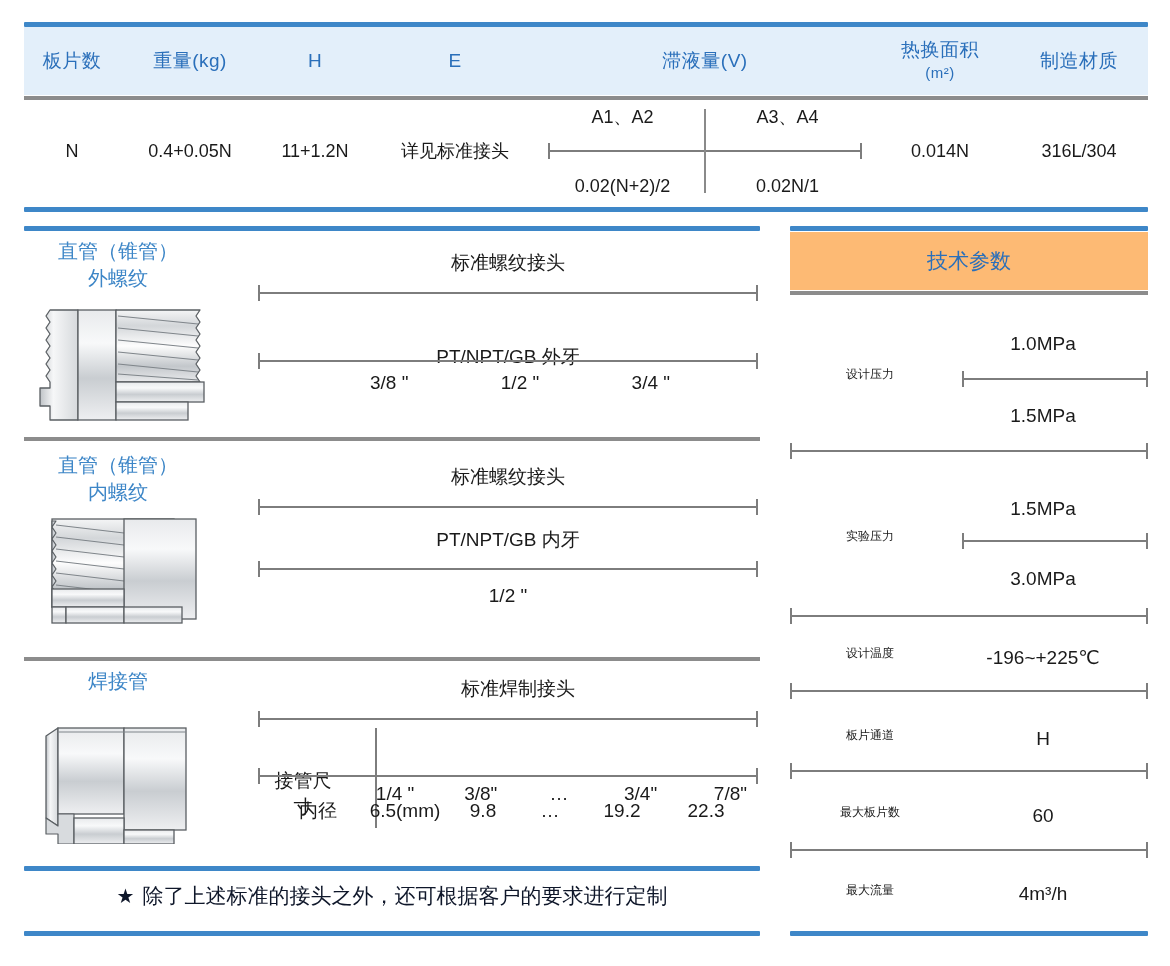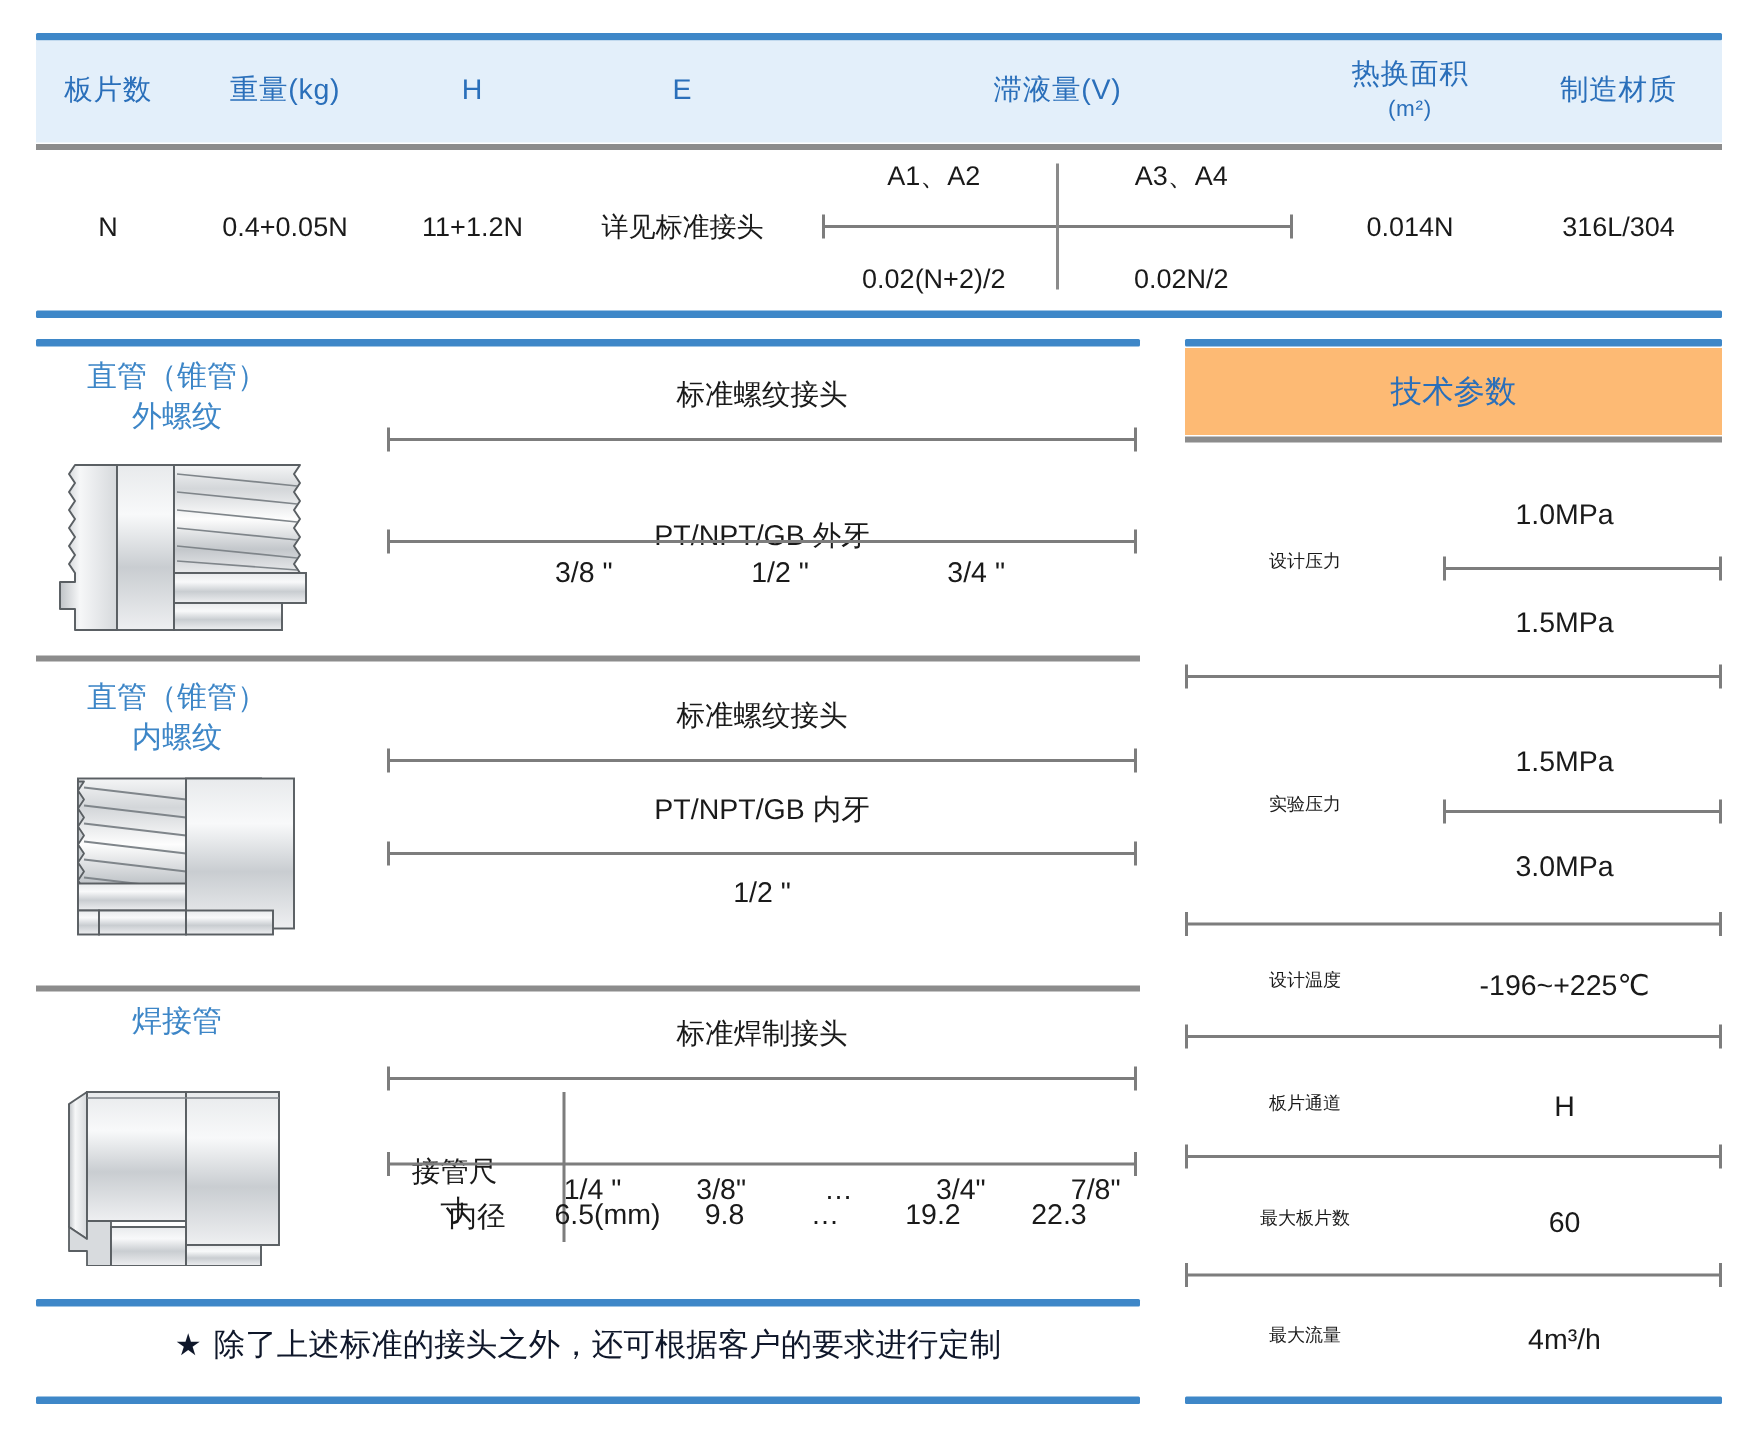--- a/index.html
+++ b/index.html
@@ -266,21 +266,21 @@
     <div class="td c-e">详见标准接头</div>
     <div class="td c-v v-cell">
       <div class="v-top">
         <div class="v-half">A1、A2</div>
         <div class="v-half">A3、A4</div>
       </div>
       <div class="v-rule"></div>
       <div class="v-vert"></div>
       <div class="v-bot">
         <div class="v-half">0.02(N+2)/2</div>
-        <div class="v-half">0.02N/2</div>
+        <div class="v-half">0.02N/1</div>
       </div>
     </div>
     <div class="td c-area">0.014N</div>
     <div class="td c-mat">316L/304</div>
   </div>
 
   <div class="blue-bar" style="left:24px; top:207px; width:1124px;"></div>
 
   <div class="blue-bar" style="left:24px; top:226px; width:736px;"></div>
 
@@ -383,21 +383,21 @@
   <svg class="fit-draw" style="top:722px;" width="176" height="122" viewBox="0 0 176 122">
     <path d="M20 6 L8 14 L8 96 L20 104 Z" fill="url(#steelC)" stroke="#5a5f63" stroke-width="1.3" stroke-linejoin="round"></path>
     <rect x="20" y="6" width="66" height="86" fill="url(#steelB)" stroke="#5a5f63" stroke-width="1.3"></rect>
     <rect x="86" y="6" width="62" height="102" fill="url(#steelB)" stroke="#5a5f63" stroke-width="1.3"></rect>
     <path d="M8 96 L20 104 L20 92 L36 92 L36 122 L20 122 L20 112 L8 112 Z" fill="#d8dbde" stroke="#5a5f63" stroke-width="1.2" stroke-linejoin="round"></path>
     <rect x="36" y="96" width="50" height="26" fill="url(#steelB)" stroke="#5a5f63" stroke-width="1.3"></rect>
     <rect x="86" y="108" width="50" height="14" fill="url(#steelB)" stroke="#5a5f63" stroke-width="1.3"></rect>
     <line x1="20" y1="10" x2="148" y2="10" stroke="#7f858a" stroke-width="1"></line>
   </svg>
 
-  <div class="dim-title" style="left:258px; top:676px; width:500px;">标准焊制接头</div>
+  <div class="dim-title" style="left:268px; top:676px; width:500px;">标准焊制接头</div>
   <div class="dim-line" style="left:258px; top:718px; width:500px;"></div>
 
   <div class="weld-vert" style="left:375px; top:728px; height:100px;"></div>
 
   <div class="size-row" style="left:270px; top:768px; width:488px;gap:32px;">
     <span class="cellv" style="width:96px;">接管尺寸</span>
     <span class="cellv" style="width:78px;">1/4 "</span>
     <span class="cellv" style="width:78px;">3/8"</span>
     <span class="cellv" style="width:56px;">…</span>
     <span class="cellv" style="width:88px;">3/4"</span>

